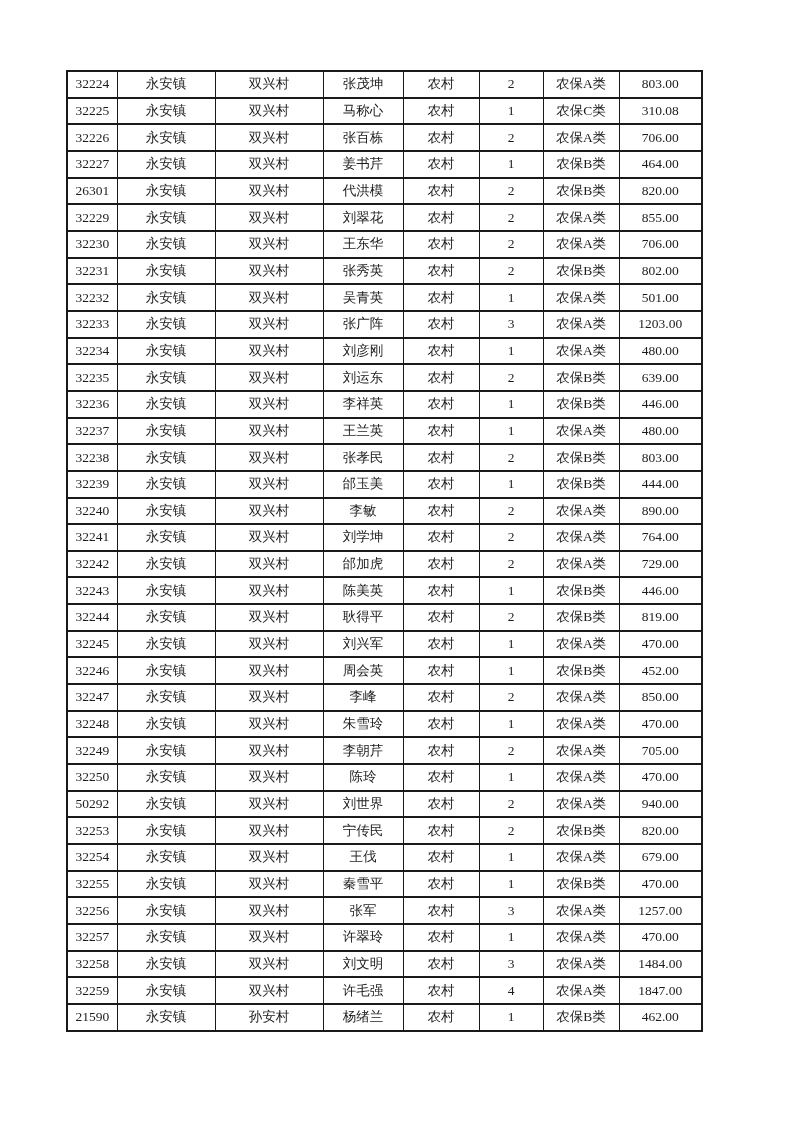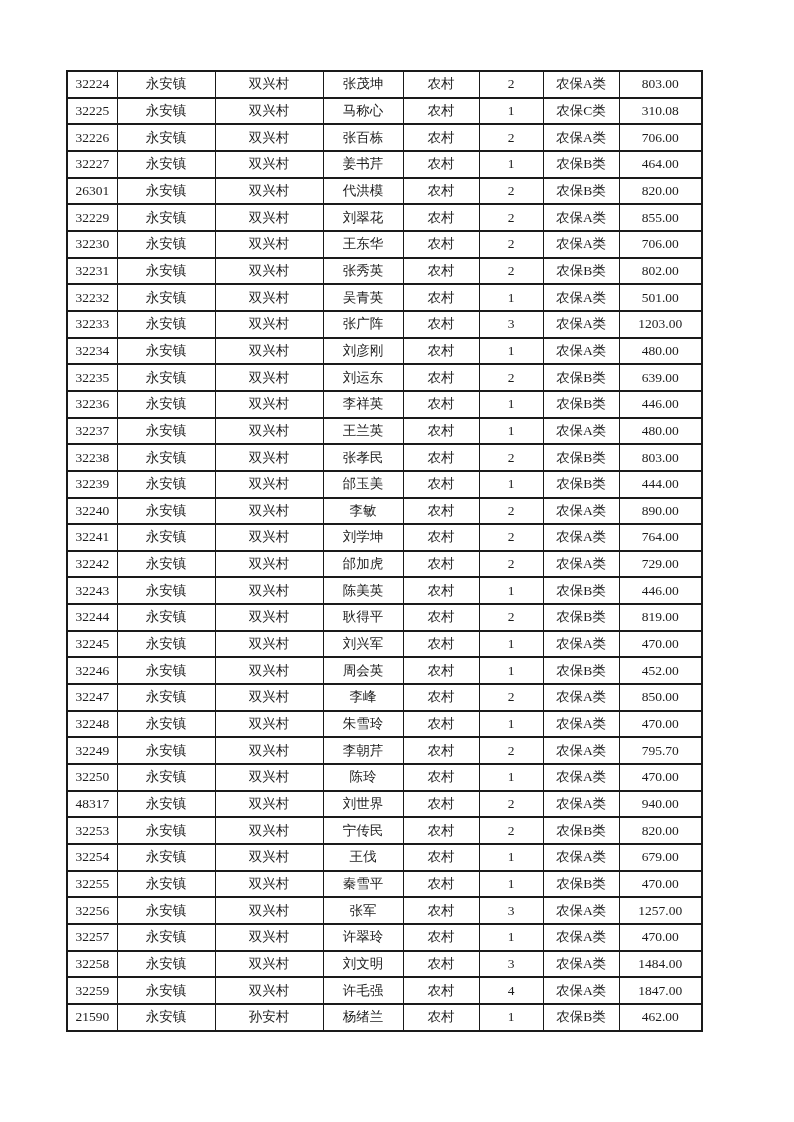--- a/index.html
+++ b/index.html
@@ -309,34 +309,34 @@
           <td>470.00</td>
         </tr>
         <tr>
           <td>32249</td>
           <td>永安镇</td>
           <td>双兴村</td>
           <td>李朝芹</td>
           <td>农村</td>
           <td>2</td>
           <td>农保A类</td>
-          <td>795.70</td>
+          <td>705.00</td>
         </tr>
         <tr>
           <td>32250</td>
           <td>永安镇</td>
           <td>双兴村</td>
           <td>陈玲</td>
           <td>农村</td>
           <td>1</td>
           <td>农保A类</td>
           <td>470.00</td>
         </tr>
         <tr>
-          <td>48317</td>
+          <td>50292</td>
           <td>永安镇</td>
           <td>双兴村</td>
           <td>刘世界</td>
           <td>农村</td>
           <td>2</td>
           <td>农保A类</td>
           <td>940.00</td>
         </tr>
         <tr>
           <td>32253</td>

